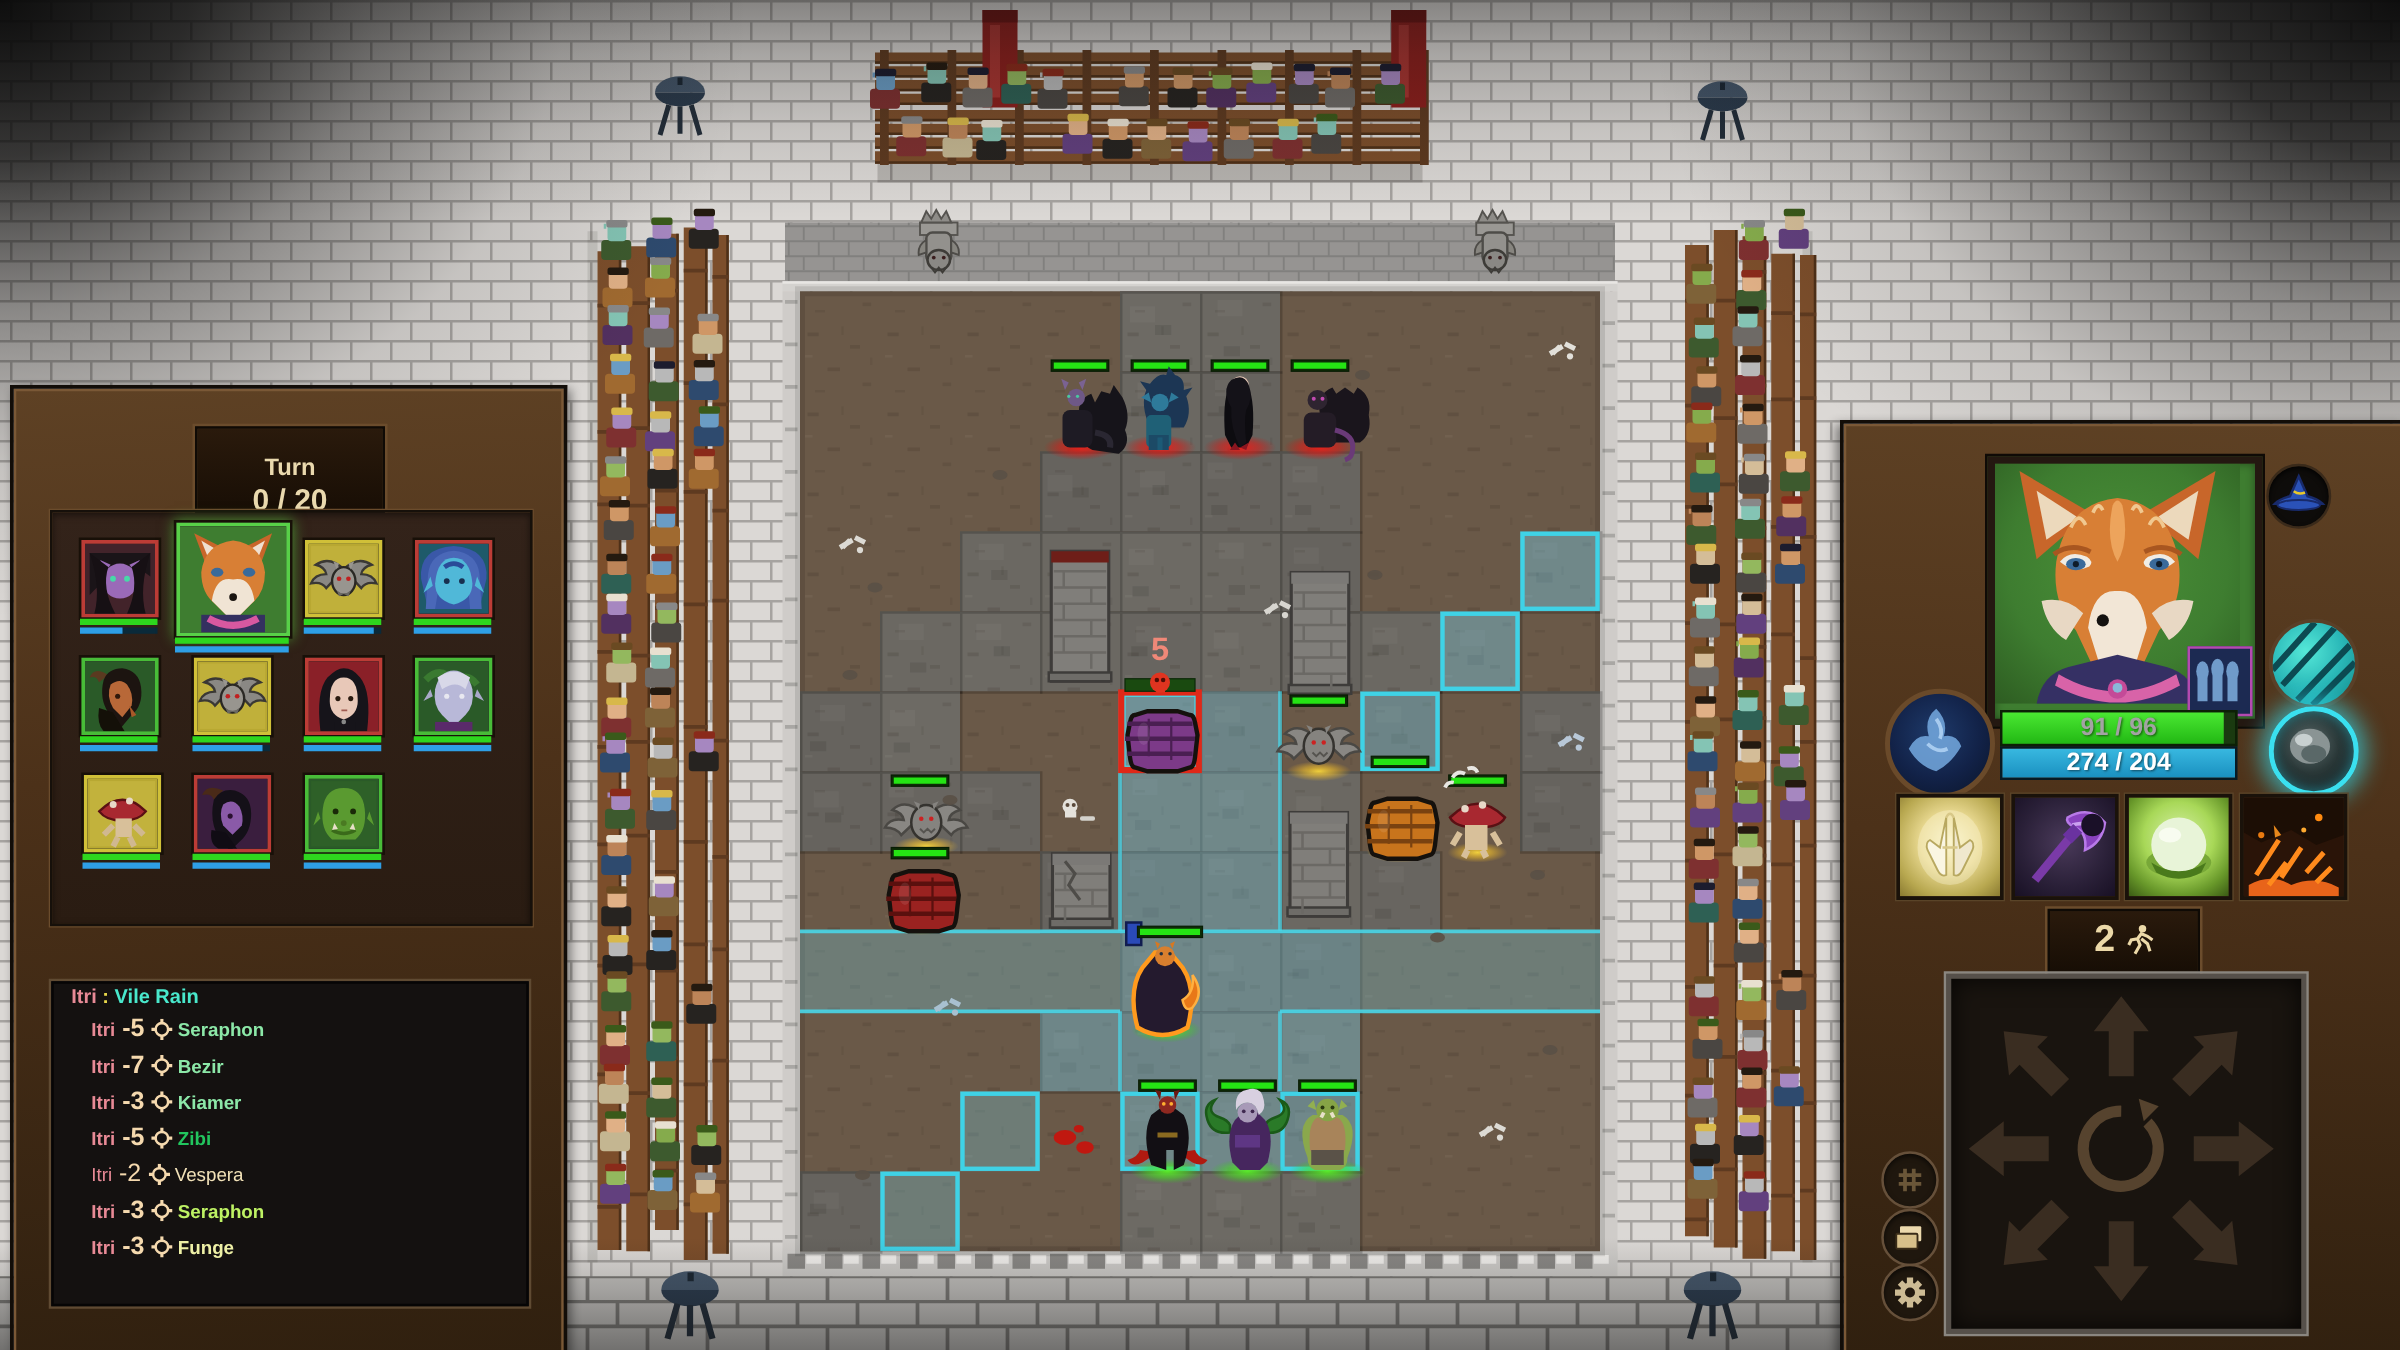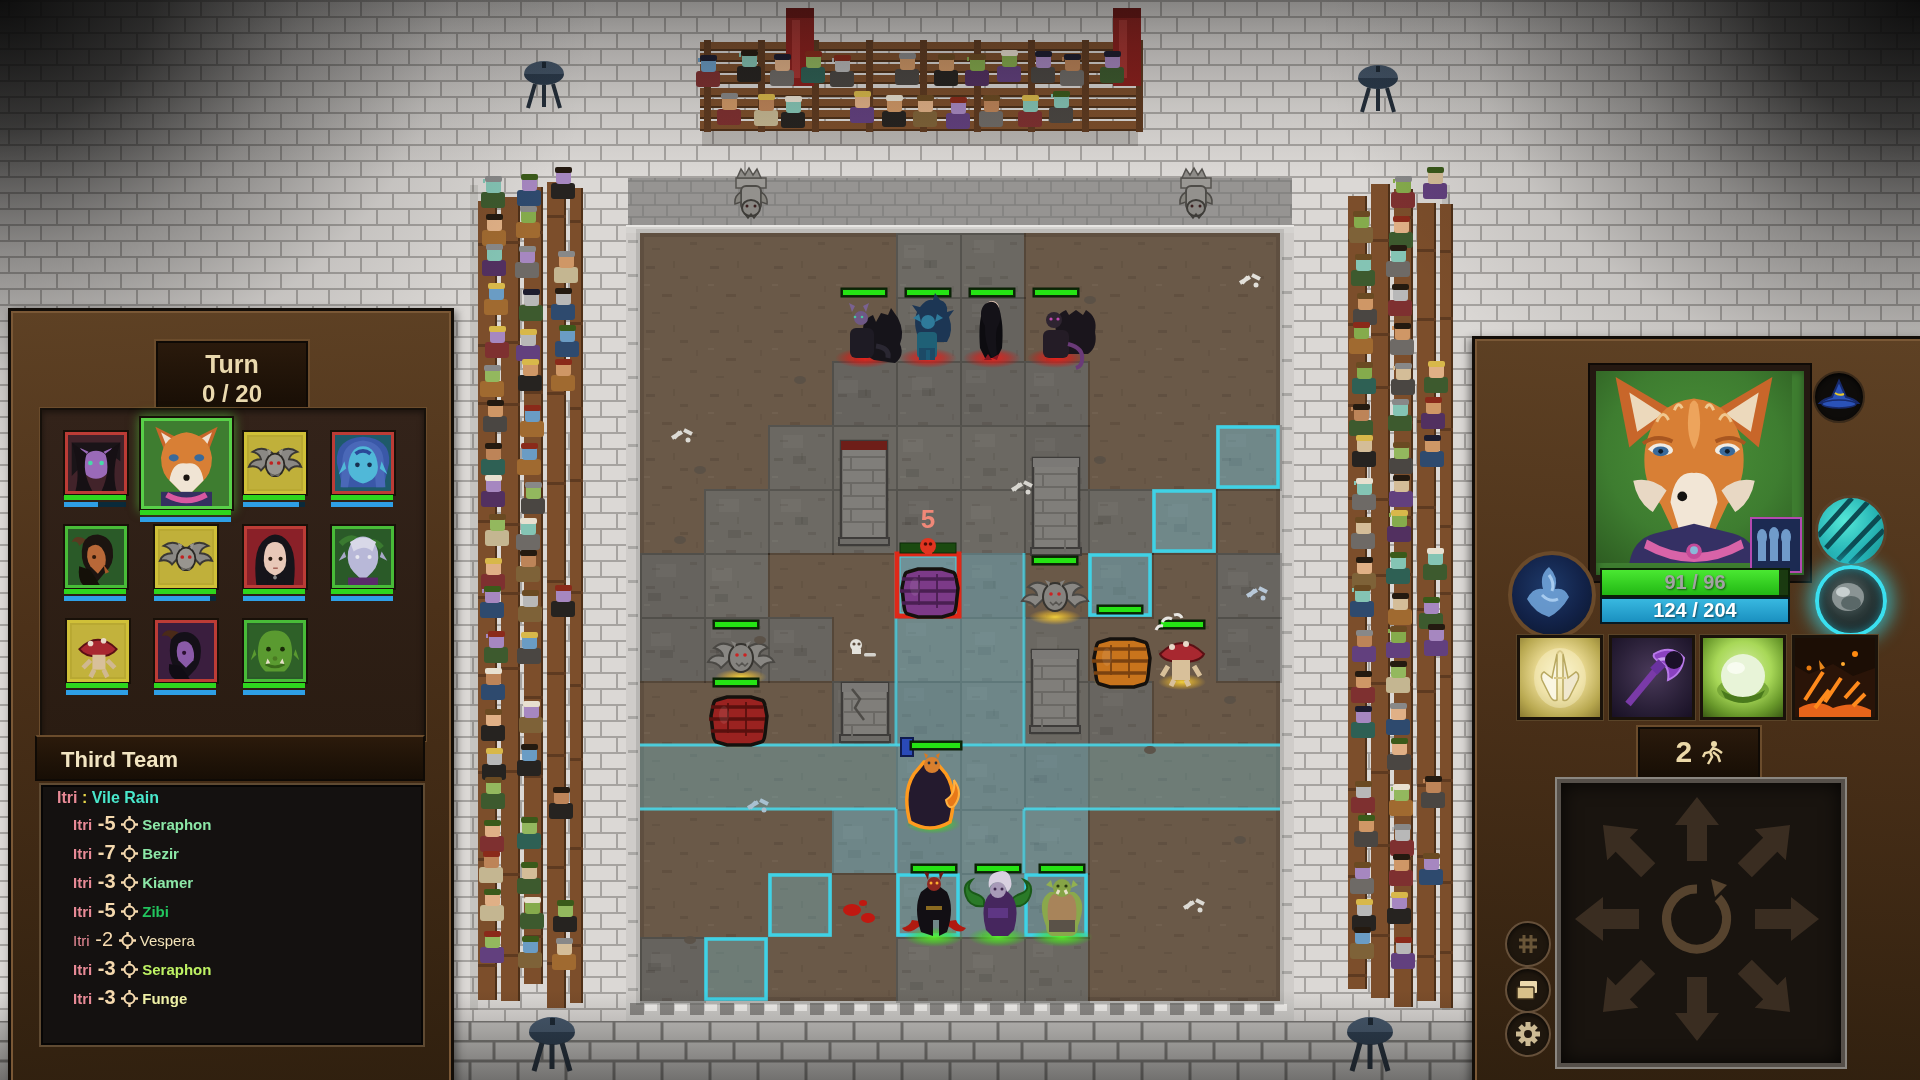--- a/index.html
+++ b/index.html
@@ -1498,21 +1498,21 @@
 <rect x="0" y="990" width="1920" height="90" fill="url(#botband)"></rect>
 
 <rect x="0" y="0" width="600" height="500" fill="url(#cornTL)"></rect>
 
 <rect x="1320" y="0" width="600" height="500" fill="url(#cornTR)"></rect>
 </svg>
 
 <div style="position:absolute;left:8px;top:308px;width:440px;height:772px;background:linear-gradient(177deg,#5e4124 0%,#4c3119 40%,#30200f 100%);border:3px solid #120d08;box-shadow:inset 0 0 0 2px #7a5836, 3px 3px 8px rgba(0,0,0,0.45);">
 
 <div style="position:absolute;left:145px;top:30px;width:148px;height:66px;background:linear-gradient(#2a1a0c,#180e05);border:2px solid #0f0a05;box-shadow:0 0 0 2px #6b4c2c;text-align:center;color:#ead9ae;">
-        <div style="font-size:25px;font-weight:bold;margin-top:7px;">Turn</div>
+        <div style="font-size:19px;font-weight:bold;margin-top:21px;">Turn</div>
         <div style="font-size:24px;font-weight:bold;margin-top:1px;">0 / 20</div>
       </div>
 
 <div style="position:absolute;left:29px;top:97px;width:382px;height:329px;background:linear-gradient(#33231a,#2a1c12);border:2px solid #16100a;box-shadow:inset 0 2px 6px rgba(0,0,0,0.5), 0 0 0 1px #6b4c2c;"></div>
 
 <div style="position:absolute;left:54px;top:121px;width:56px;height:56px;border:3px solid #bc3c36;outline:2px solid #181008;background:#222;">
 <svg width="56" height="56" viewBox="0 0 60 60" preserveAspectRatio="none">
           <rect width="60" height="60" fill="#42232a"></rect>
           <path d="M4 8 h52 v20 q-10 -8 -14 -4 l-6 8 -10 -2 q-12 2 -22 14z" fill="#1a1418"></path>
           <circle cx="30" cy="32" r="15" fill="#9a6ab8"></circle>
@@ -1716,21 +1716,20 @@
           <circle cx="30" cy="38" r="2.5" fill="#4a7a22"></circle>
         </svg>
 </div>
 <div style="position:absolute;left:232px;top:372px;width:62px;height:5px;background:#123a0a;">
         <div style="width:100%;height:100%;background:#2ed61e;"></div>
       </div>
 <div style="position:absolute;left:232px;top:379px;width:62px;height:5px;background:#0a2a3a;">
         <div style="width:100%;height:100%;background:#2e9fe6;"></div>
       </div>
 
-<div style="position:absolute;left:24px;top:424px;width:390px;height:46px;background:linear-gradient(#2b1a0b,#170e05);border:2px solid #0f0a05;border-top-color:#6b4c2c;color:#f2e5c2;font-size:22px;font-weight:bold;line-height:46px;padding-left:24px;box-sizing:border-box;">Third Team</div>
 
 <div style="position:absolute;left:30px;top:474px;width:378px;height:256px;background:#141110;border:2px solid #060505;box-shadow:0 0 0 2px #5f4a32;">
 <div style="position:absolute;left:14px;top:2px;font-size:16px;font-weight:bold;"><span style="color:#e88a96;">Itri</span><span style="color:#e8d84a;"> : </span><span style="color:#49e8cc;">Vile Rain</span></div>
 <div style="position:absolute;left:30px;top:25px;height:28px;font-size:15px;font-weight:bold;white-space:nowrap;"><span style="color:#e88a96;">Itri</span><span style="color:#f5d9ae;font-size:20px;"> -5 </span><svg width="17" height="17" viewBox="0 0 17 17" style="vertical-align:-3px;">
             <circle cx="8.5" cy="8.5" r="5" fill="none" stroke="#f5d9ae" stroke-width="2"></circle>
             <path d="M8.5 0v4 M8.5 13v4 M0 8.5h4 M13 8.5h4" stroke="#f5d9ae" stroke-width="2.5"></path>
           </svg><span style="color:#8ce8a8;"> Seraphon</span></div>
 <div style="position:absolute;left:30px;top:54px;height:28px;font-size:15px;font-weight:bold;white-space:nowrap;"><span style="color:#e88a96;">Itri</span><span style="color:#f5d9ae;font-size:20px;"> -7 </span><svg width="17" height="17" viewBox="0 0 17 17" style="vertical-align:-3px;">
             <circle cx="8.5" cy="8.5" r="5" fill="none" stroke="#f5d9ae" stroke-width="2"></circle>
             <path d="M8.5 0v4 M8.5 13v4 M0 8.5h4 M13 8.5h4" stroke="#f5d9ae" stroke-width="2.5"></path>
@@ -1825,21 +1824,21 @@
           <ellipse cx="32" cy="34" rx="10" ry="7" fill="#5a6868"></ellipse>
         </svg></div>
 
 <div style="position:absolute;left:125px;top:229px;width:186px;height:25px;background:#1a3a10;border:2px solid #0c2006;">
         <div style="width:95%;height:100%;background:linear-gradient(#4ae832,#22b814);"></div>
         <div style="position:absolute;left:0;top:0;width:100%;text-align:center;font-size:20px;font-weight:bold;color:#a3a3a3;line-height:25px;text-shadow:1px 1px 2px #0008;">91 / 96</div>
       </div>
 
 <div style="position:absolute;left:125px;top:258px;width:186px;height:23px;background:#0a2a3a;border:2px solid #061a24;">
         <div style="width:100%;height:100%;background:linear-gradient(#38b8e0,#1a90c0);"></div>
-        <div style="position:absolute;left:0;top:0;width:100%;text-align:center;font-size:20px;font-weight:bold;color:#fff;line-height:23px;text-shadow:1px 1px 2px #0008;">124 / 204</div>
+        <div style="position:absolute;left:0;top:0;width:100%;text-align:center;font-size:20px;font-weight:bold;color:#fff;line-height:23px;text-shadow:1px 1px 2px #0008;">274 / 204</div>
       </div>
 
 <div style="position:absolute;left:42px;top:296px;width:80px;height:79px;background:radial-gradient(circle at 50% 45%, #f8f2c8 0%, #e8d890 40%, #b8a850 75%, #8a7a30 100%);border:3px solid #1a120a;outline:1px solid #5a4428;"><svg width="80" height="79" viewBox="0 0 80 79">
           <ellipse cx="40" cy="40" rx="26" ry="30" fill="rgba(255,250,220,0.35)"></ellipse>
           <path d="M37 16 q-3 14 -5 24 l-8 -6 q-4 2 -2 8 l8 16 q3 6 7 4z" fill="#faf6e2" stroke="#b8a860" stroke-width="1.5"></path>
           <path d="M43 16 q3 14 5 24 l8 -6 q4 2 2 8 l-8 16 q-3 6 -7 4z" fill="#f0e8ce" stroke="#b8a860" stroke-width="1.5"></path>
           <path d="M37 16 q3 -6 6 0 M34 40 l12 0" stroke="#d8c888" stroke-width="2" fill="none"></path>
         </svg></div>
 
 <div style="position:absolute;left:134px;top:296px;width:80px;height:79px;background:radial-gradient(circle at 50% 45%, #4a3a5a 0%, #2a2038 60%, #181024 100%);border:3px solid #1a120a;outline:1px solid #5a4428;"><svg width="80" height="79" viewBox="0 0 80 79">

